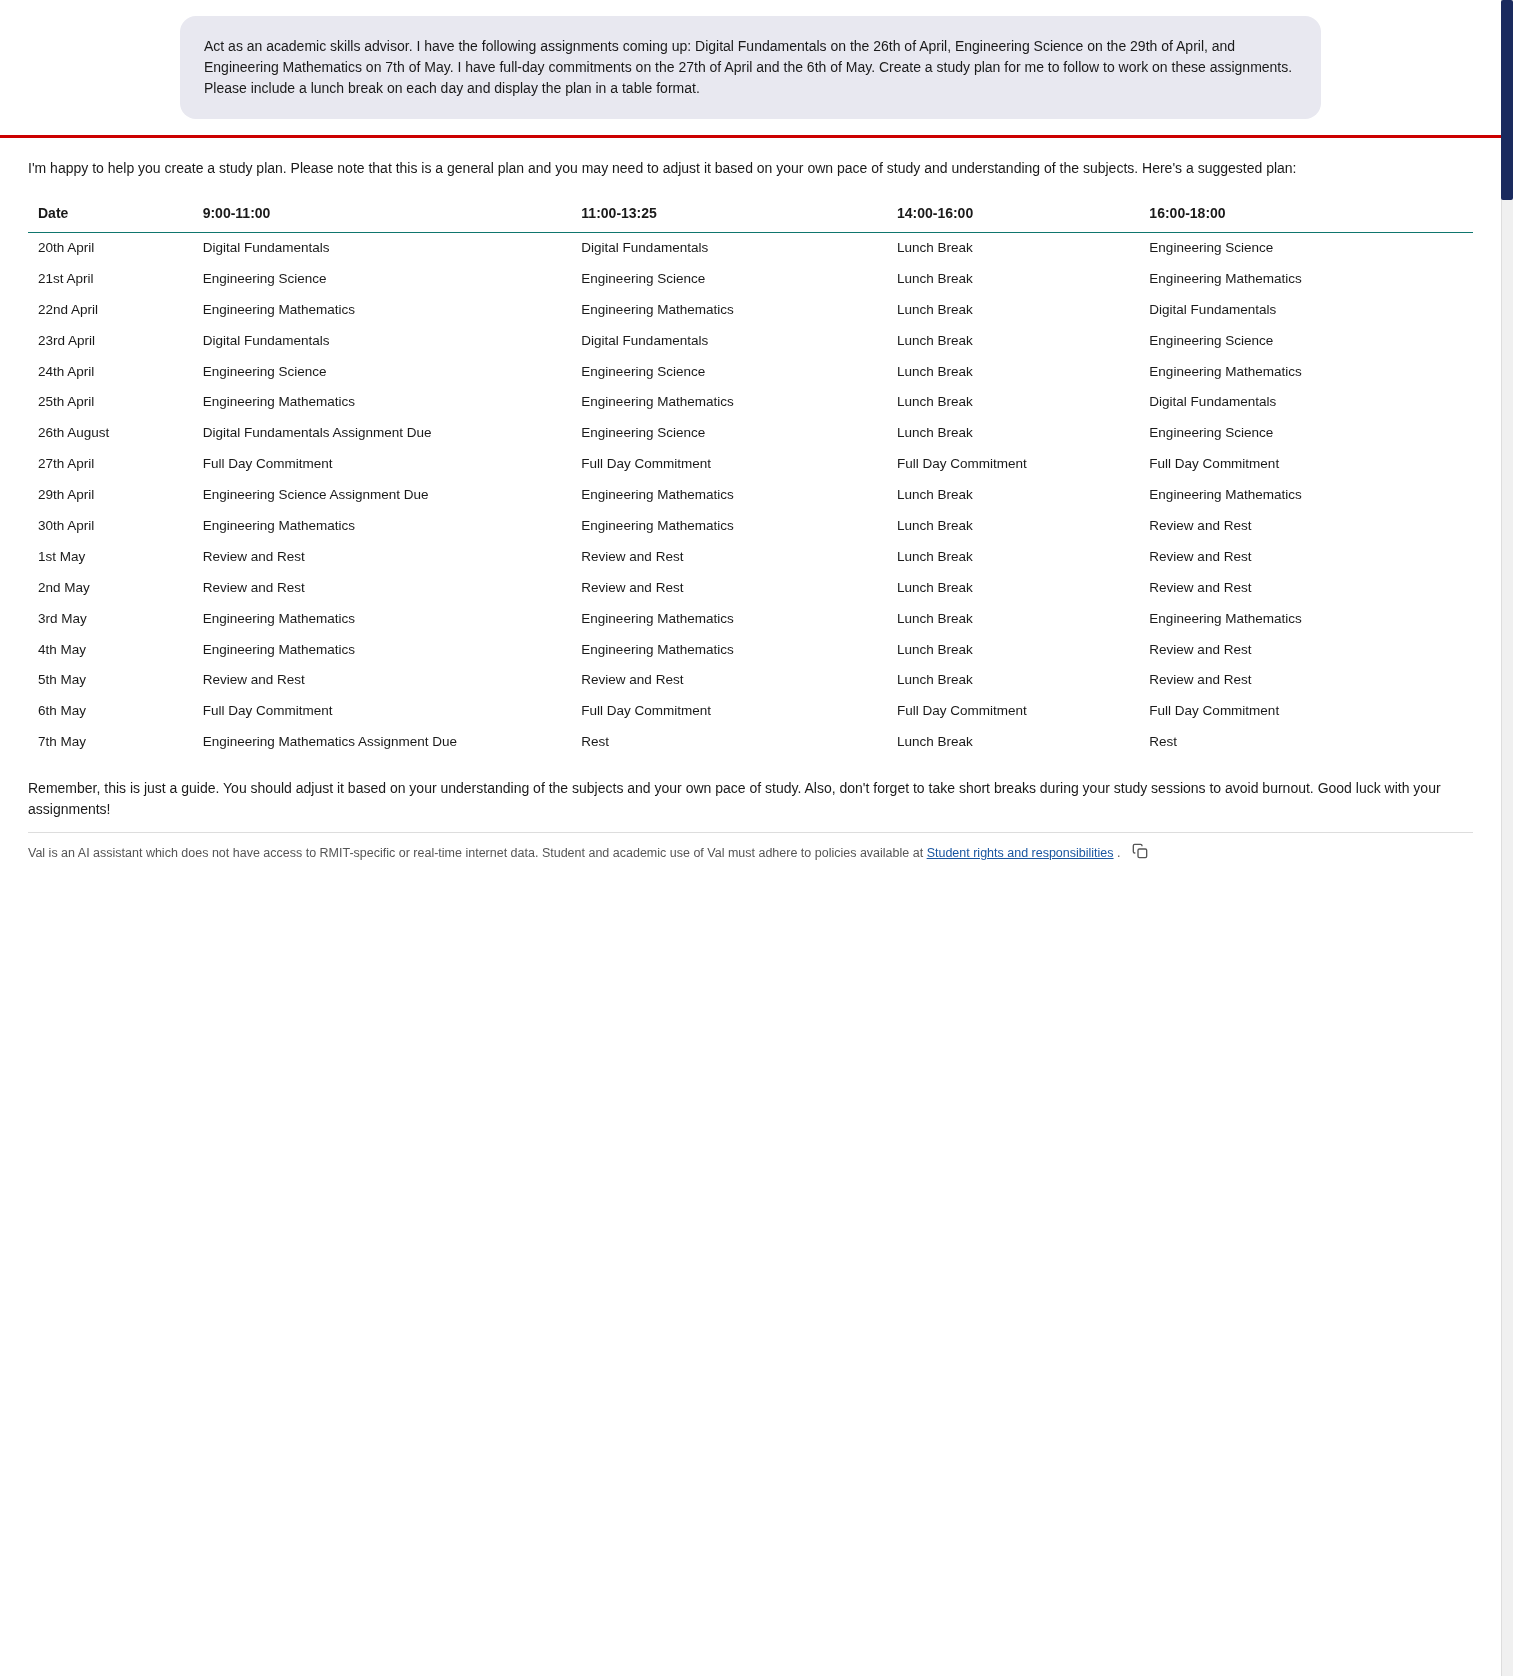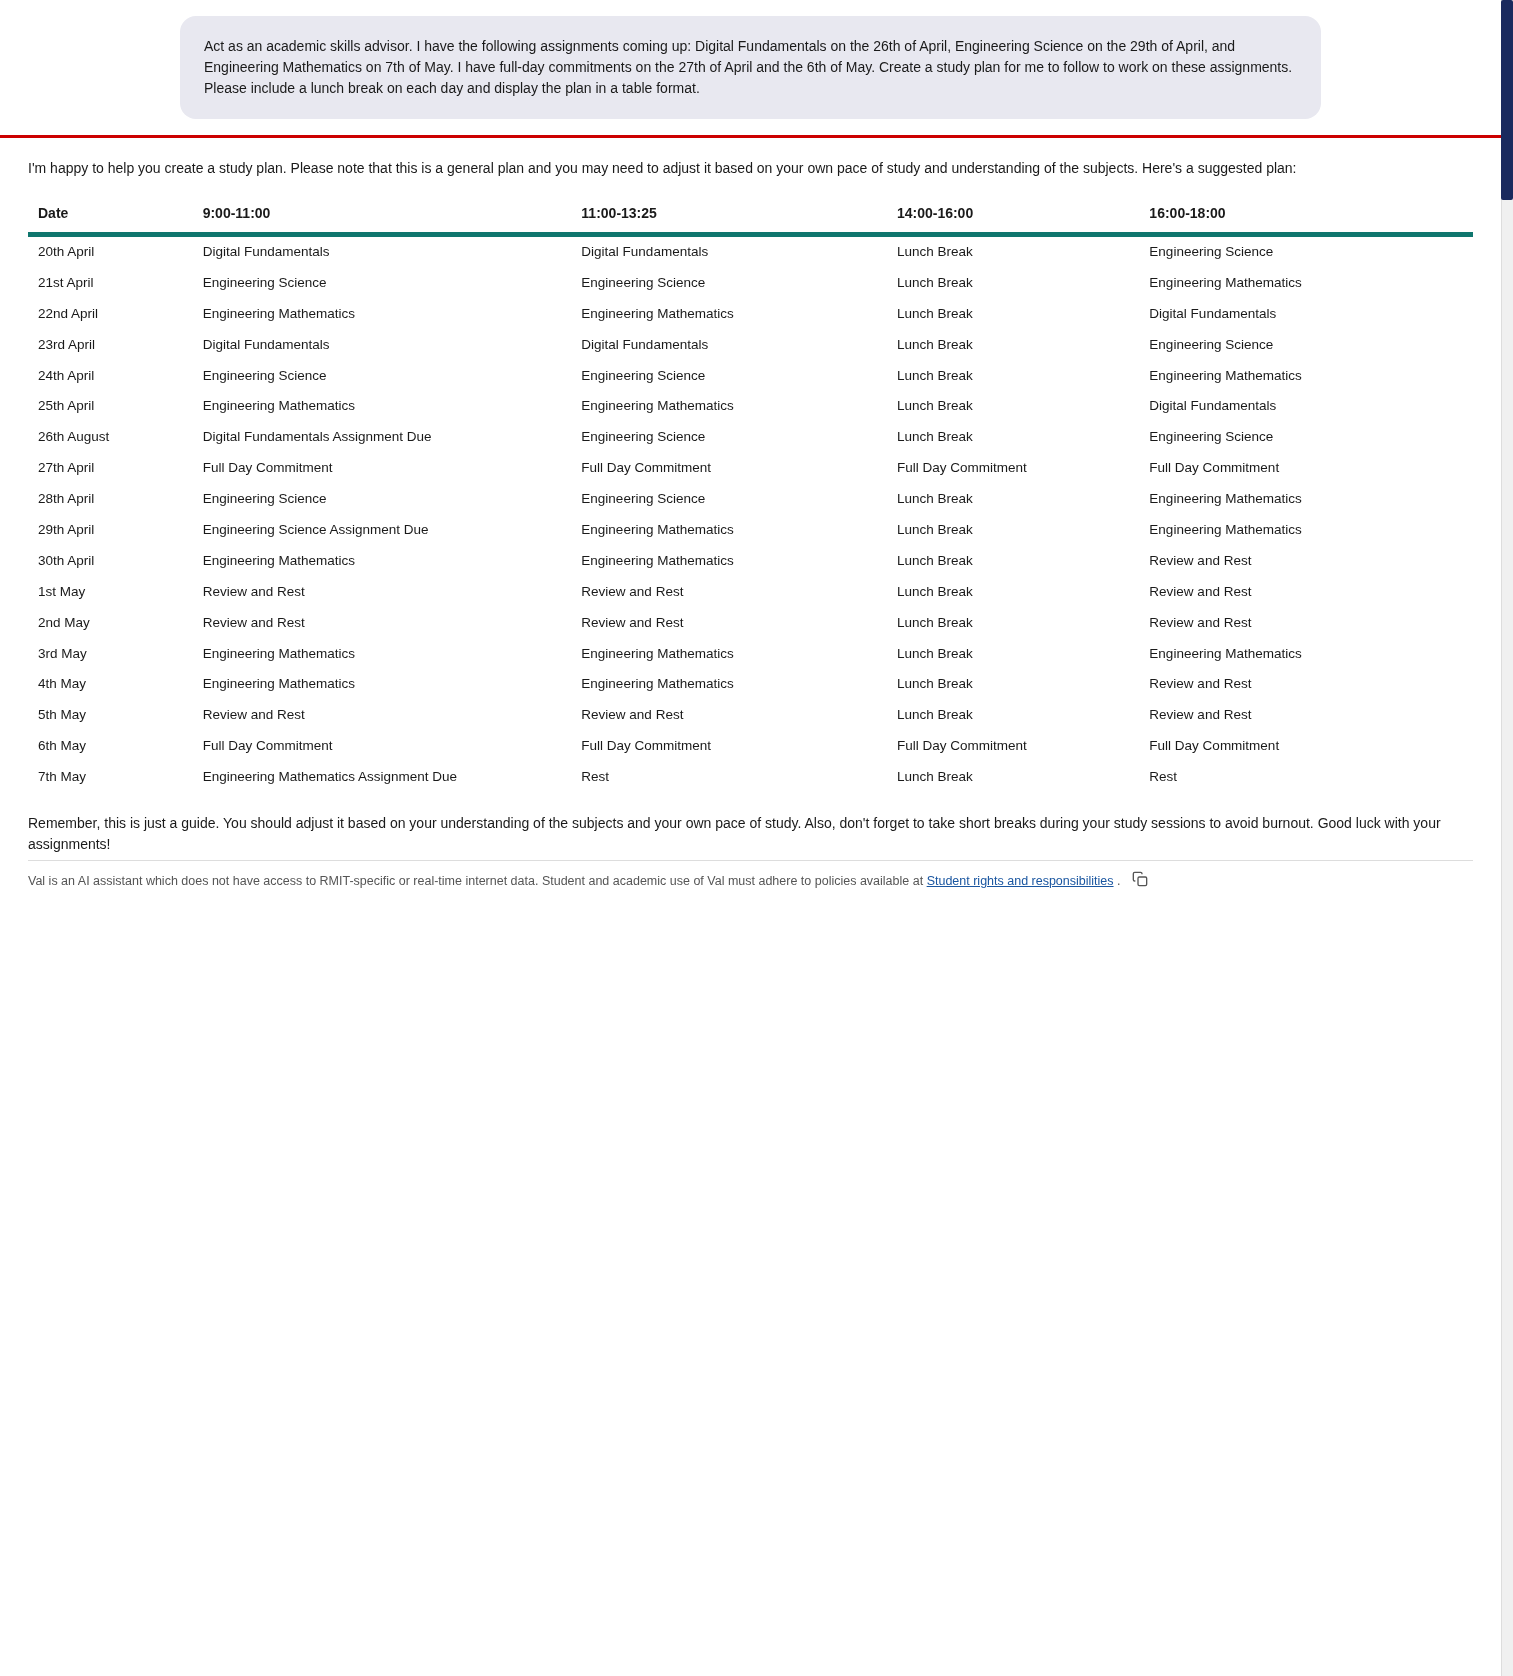--- a/index.html
+++ b/index.html
@@ -77,21 +77,21 @@
 
     
     .study-table {
       width: 100%;
       border-collapse: collapse;
       margin-bottom: 20px;
       font-size: 14px;
     }
 
     .study-table thead tr {
-      border-bottom: 5px solid #0f766e;
+      border-bottom: 1px solid #0f766e;
     }
 
     .study-table th {
       padding: 8px 10px;
       text-align: left;
       font-weight: bold;
       font-size: 14px;
       color: #1a1a1a;
     }
 
@@ -130,21 +130,21 @@
     }
 
     .col-16 {
       width: 185px;
     }
 
     .footer-text {
       font-size: 14px;
       color: #1a1a1a;
       line-height: 1.5;
-      margin-bottom: 5px;
+      margin-bottom: 12px;
     }
 
     .disclaimer {
       border-top: 1px solid #ddd;
       padding-top: 10px;
       font-size: 12.5px;
       color: #555;
       line-height: 1.4;
     }
 
@@ -241,27 +241,20 @@
               <td class="col-16">Engineering Science</td>
             </tr>
             <tr>
               <td class="col-date">27th April</td>
               <td class="col-9">Full Day Commitment</td>
               <td class="col-11">Full Day Commitment</td>
               <td class="col-14">Full Day Commitment</td>
               <td class="col-16">Full Day Commitment</td>
             </tr>
             <tr>
-              <td class="col-date">28th April</td>
-              <td class="col-9">Engineering Science</td>
-              <td class="col-11">Engineering Science</td>
-              <td class="col-14">Lunch Break</td>
-              <td class="col-16">Engineering Mathematics</td>
-            </tr>
-            <tr>
               <td class="col-date">29th April</td>
               <td class="col-9">Engineering Science Assignment Due</td>
               <td class="col-11">Engineering Mathematics</td>
               <td class="col-14">Lunch Break</td>
               <td class="col-16">Engineering Mathematics</td>
             </tr>
             <tr>
               <td class="col-date">30th April</td>
               <td class="col-9">Engineering Mathematics</td>
               <td class="col-11">Engineering Mathematics</td>

